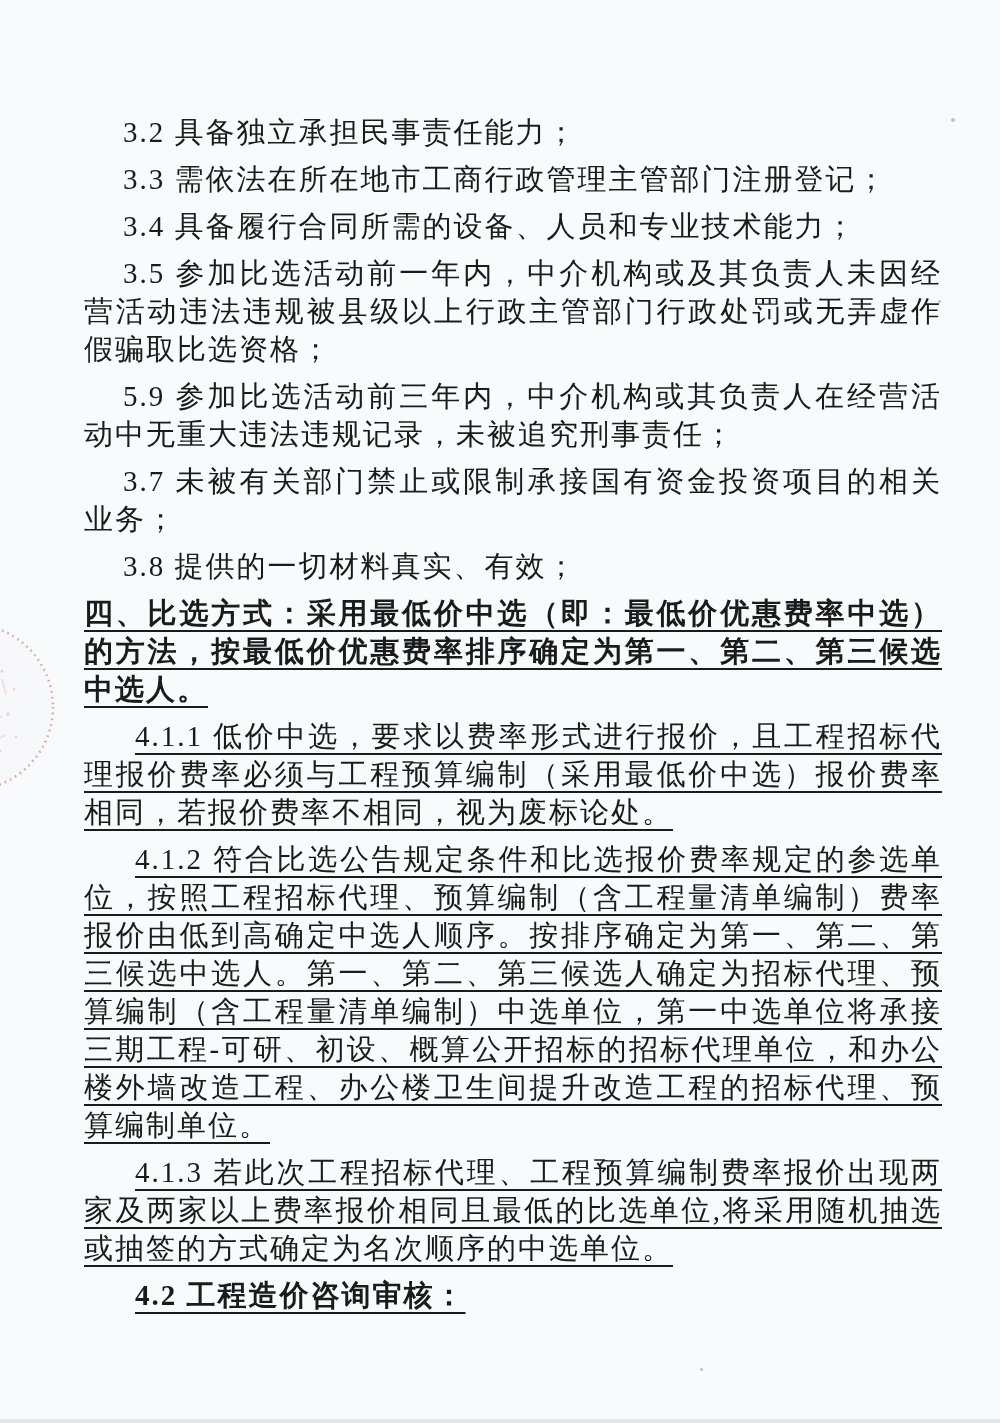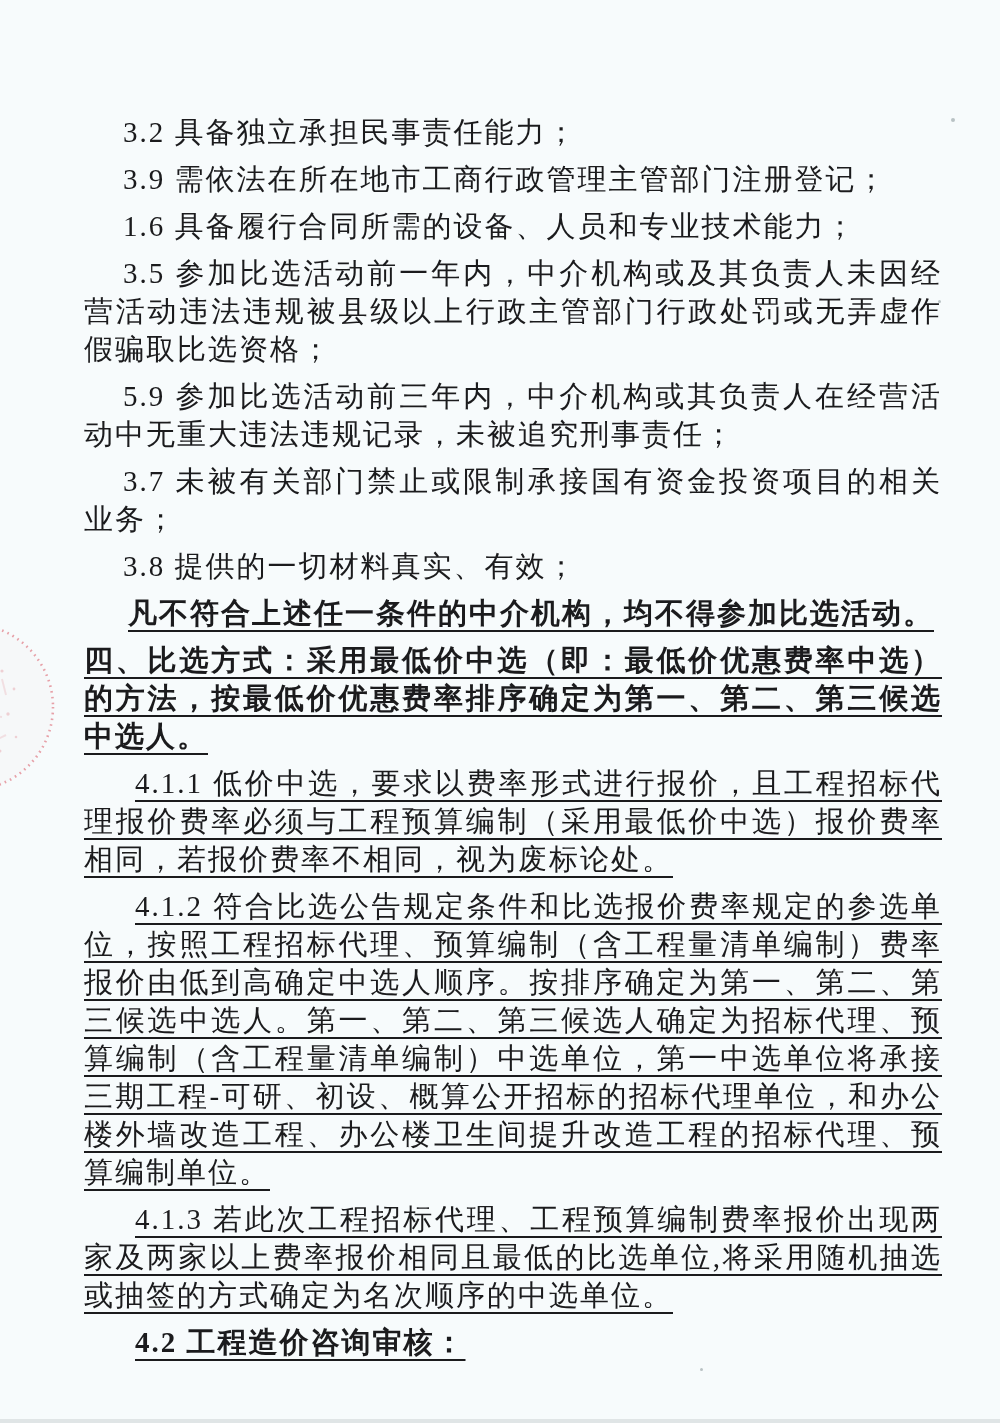--- a/index.html
+++ b/index.html
@@ -76,27 +76,26 @@
       </g>
       <g stroke="#e08b94" stroke-width="2" opacity="0.22" fill="none">
         <path d="M100 58 l14 -6 M96 74 l20 -4 M102 96 l18 2 M94 112 l18 6 M108 80 l2 18 M120 60 l4 16"></path>
         <path d="M88 50 l6 14 M86 94 l12 10 M112 122 l12 -6"></path>
       </g>
     </svg>
   </div>
 
   <div class="content">
     <p class="item">3.2 具备独立承担民事责任能力；</p>
-    <p class="item">3.9 需依法在所在地市工商行政管理主管部门注册登记；</p>
-    <p class="item">1.6 具备履行合同所需的设备、人员和专业技术能力；</p>
+    <p class="item">3.3 需依法在所在地市工商行政管理主管部门注册登记；</p>
+    <p class="item">3.4 具备履行合同所需的设备、人员和专业技术能力；</p>
     <p class="item">3.5 参加比选活动前一年内，中介机构或及其负责人未因经营活动违法违规被县级以上行政主管部门行政处罚或无弄虚作假骗取比选资格；</p>
     <p class="item">5.9 参加比选活动前三年内，中介机构或其负责人在经营活动中无重大违法违规记录，未被追究刑事责任；</p>
     <p class="item">3.7 未被有关部门禁止或限制承接国有资金投资项目的相关业务；</p>
     <p class="item">3.8 提供的一切材料真实、有效；</p>
-    <p class="rule u">凡不符合上述任一条件的中介机构，均不得参加比选活动。</p>
     <p class="section u">四、比选方式：采用最低价中选（即：最低价优惠费率中选）的方法，按最低价优惠费率排序确定为第一、第二、第三候选中选人。</p>
     <p class="clause u">4.1.1 低价中选，要求以费率形式进行报价，且工程招标代理报价费率必须与工程预算编制（采用最低价中选）报价费率相同，若报价费率不相同，视为废标论处。</p>
     <p class="clause u">4.1.2 符合比选公告规定条件和比选报价费率规定的参选单位，按照工程招标代理、预算编制（含工程量清单编制）费率报价由低到高确定中选人顺序。按排序确定为第一、第二、第三候选中选人。第一、第二、第三候选人确定为招标代理、预算编制（含工程量清单编制）中选单位，第一中选单位将承接三期工程-可研、初设、概算公开招标的招标代理单位，和办公楼外墙改造工程、办公楼卫生间提升改造工程的招标代理、预算编制单位。</p>
     <p class="clause u">4.1.3 若此次工程招标代理、工程预算编制费率报价出现两家及两家以上费率报价相同且最低的比选单位,将采用随机抽选或抽签的方式确定为名次顺序的中选单位。</p>
     <p class="h2 u">4.2 工程造价咨询审核：</p>
   </div>
 
   <div class="speck" style="left:951px; top:118px; width:4px; height:4px;"></div>
   <div class="speck" style="left:938px; top:300px; width:3px; height:3px;"></div>
   <div class="speck" style="left:700px; top:1368px; width:3px; height:3px;"></div>

